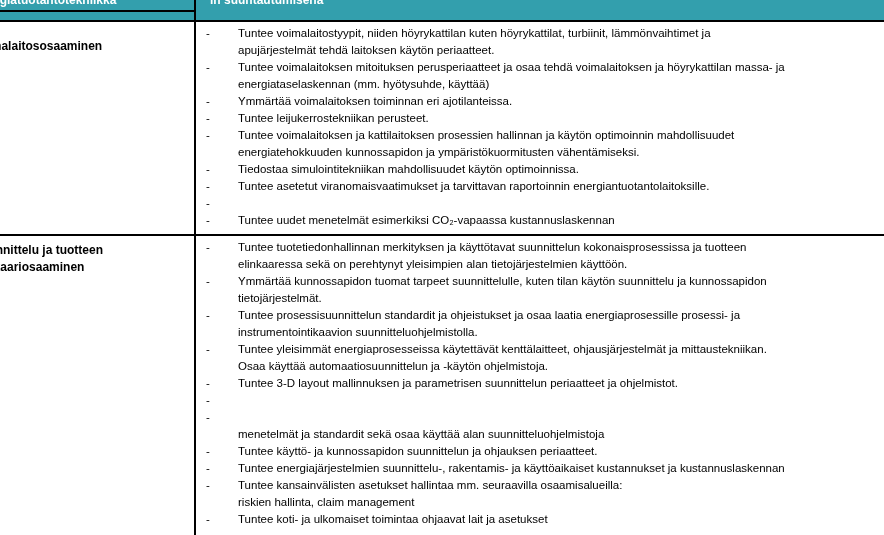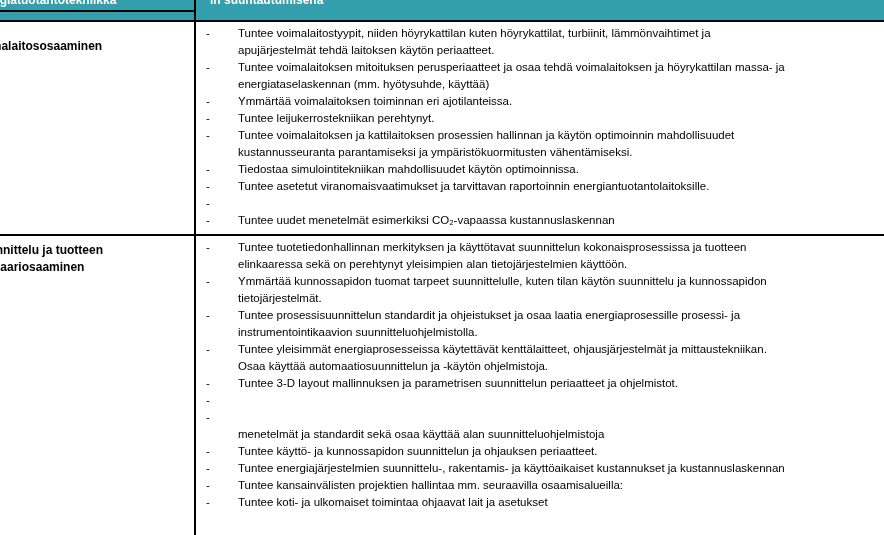--- a/index.html
+++ b/index.html
@@ -113,23 +113,23 @@
         <div class="trow trow-0">
           <div class="cell-left">
             <div class="title-line">Voimalaitososaaminen</div>
           </div>
           <div class="cell-right">
             <div class="bline"><span class="mk">-</span><span class="tx">Tuntee voimalaitostyypit, niiden höyrykattilan kuten höyrykattilat, turbiinit, lämmönvaihtimet ja</span></div>
             <div class="bline"><span class="mk"></span><span class="tx">apujärjestelmät tehdä laitoksen käytön periaatteet.</span></div>
             <div class="bline"><span class="mk">-</span><span class="tx">Tuntee voimalaitoksen mitoituksen perusperiaatteet ja osaa tehdä voimalaitoksen ja höyrykattilan massa- ja</span></div>
             <div class="bline"><span class="mk"></span><span class="tx">energiataselaskennan (mm. hyötysuhde, käyttää)</span></div>
             <div class="bline"><span class="mk">-</span><span class="tx">Ymmärtää voimalaitoksen toiminnan eri ajotilanteissa.</span></div>
-            <div class="bline"><span class="mk">-</span><span class="tx">Tuntee leijukerrostekniikan perehtynyt.</span></div>
+            <div class="bline"><span class="mk">-</span><span class="tx">Tuntee leijukerrostekniikan perusteet.</span></div>
             <div class="bline"><span class="mk">-</span><span class="tx">Tuntee voimalaitoksen ja kattilaitoksen prosessien hallinnan ja käytön optimoinnin mahdollisuudet</span></div>
-            <div class="bline"><span class="mk"></span><span class="tx">kustannusseuranta parantamiseksi ja ympäristökuormitusten vähentämiseksi.</span></div>
+            <div class="bline"><span class="mk"></span><span class="tx">energiatehokkuuden kunnossapidon ja ympäristökuormitusten vähentämiseksi.</span></div>
             <div class="bline"><span class="mk">-</span><span class="tx">Tiedostaa simulointitekniikan mahdollisuudet käytön optimoinnissa.</span></div>
             <div class="bline"><span class="mk">-</span><span class="tx">Tuntee asetetut viranomaisvaatimukset ja tarvittavan raportoinnin energiantuotantolaitoksille.</span></div>
             <div class="bline"><span class="mk">-</span></div>
             <div class="bline"><span class="mk">-</span><span class="tx">Tuntee uudet menetelmät esimerkiksi CO₂-vapaassa kustannuslaskennan</span></div>
           </div>
         </div>
         <div class="trow trow-1">
           <div class="cell-left">
             <div class="title-line">Suunnittelu ja tuotteen</div>
             <div class="title-line">elinkaariosaaminen</div>
@@ -142,22 +142,22 @@
             <div class="bline"><span class="mk">-</span><span class="tx">Tuntee prosessisuunnittelun standardit ja ohjeistukset ja osaa laatia energiaprosessille prosessi- ja</span></div>
             <div class="bline"><span class="mk"></span><span class="tx">instrumentointikaavion suunnitteluohjelmistolla.</span></div>
             <div class="bline"><span class="mk">-</span><span class="tx">Tuntee yleisimmät energiaprosesseissa käytettävät kenttälaitteet, ohjausjärjestelmät ja mittaustekniikan.</span></div>
             <div class="bline"><span class="mk"></span><span class="tx">Osaa käyttää automaatiosuunnittelun ja -käytön ohjelmistoja.</span></div>
             <div class="bline"><span class="mk">-</span><span class="tx">Tuntee 3-D layout mallinnuksen ja parametrisen suunnittelun periaatteet ja ohjelmistot.</span></div>
             <div class="bline"><span class="mk">-</span></div>
             <div class="bline"><span class="mk">-</span></div>
             <div class="bline"><span class="mk"></span><span class="tx">menetelmät ja standardit sekä osaa käyttää alan suunnitteluohjelmistoja</span></div>
             <div class="bline"><span class="mk">-</span><span class="tx">Tuntee käyttö- ja kunnossapidon suunnittelun ja ohjauksen periaatteet.</span></div>
             <div class="bline"><span class="mk">-</span><span class="tx">Tuntee energiajärjestelmien suunnittelu-, rakentamis- ja käyttöaikaiset kustannukset ja kustannuslaskennan</span></div>
-            <div class="bline"><span class="mk">-</span><span class="tx">Tuntee kansainvälisten projektien hallintaa mm. seuraavilla osaamisalueilla:</span></div>
+            <div class="bline"><span class="mk">-</span><span class="tx">Tuntee kansainvälisten asetukset hallintaa mm. seuraavilla osaamisalueilla:</span></div>
             <div class="bline"><span class="mk"></span></div>
-            <div class="bline"><span class="mk"></span></div>
+            <div class="bline"><span class="mk"></span><span class="tx">riskien hallinta, claim management</span></div>
             <div class="bline"><span class="mk">-</span><span class="tx">Tuntee koti- ja ulkomaiset toimintaa ohjaavat lait ja asetukset</span></div>
           </div>
         </div>
       </div>
 
   </div>
 </div>
 
 </body></html>

